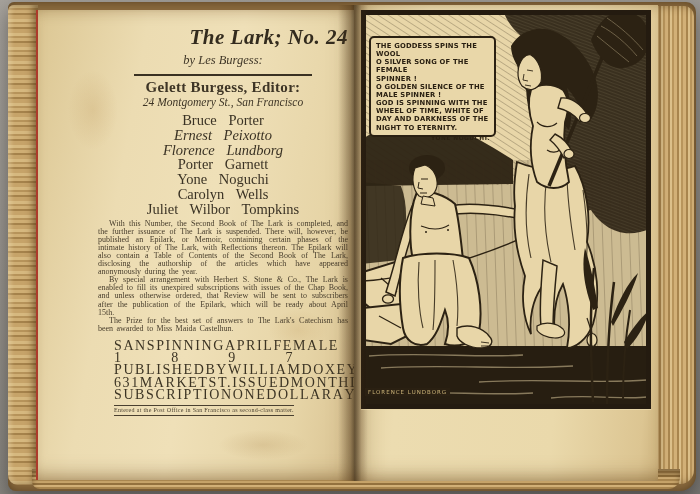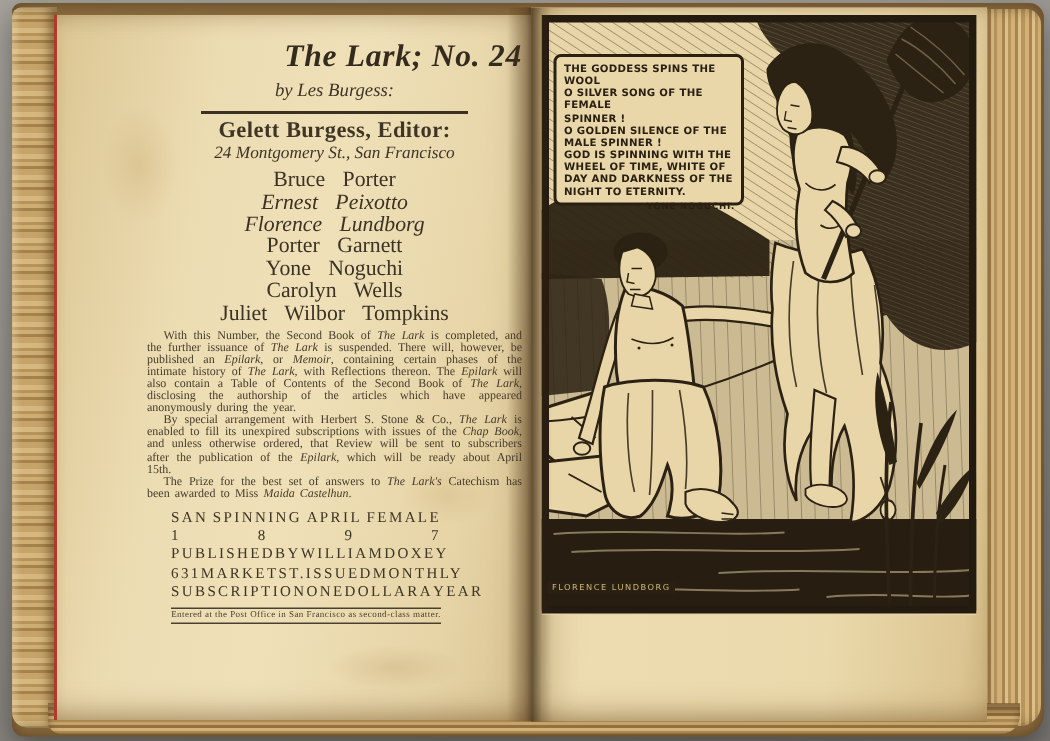--- a/index.html
+++ b/index.html
@@ -68,22 +68,22 @@
   }
   .byline{text-align:center;font-style:italic;font-size:12.5px;line-height:17px;margin-top:2px;}
   .rule{width:178px;margin:5px auto 3px auto;border-top:2.5px solid #3a3122;}
   .editor{text-align:center;font-weight:700;font-size:15px;line-height:16px;letter-spacing:.3px;}
   .address{text-align:center;font-style:italic;font-size:11.5px;line-height:14px;}
   .names{margin-top:4px;}
   .name-line{text-align:center;font-size:14.5px;line-height:14.8px;word-spacing:8px;color:#3a3224;}
   .name-line.it{font-style:italic;}
   .paras{margin-top:3px;font-size:8px;line-height:8.1px;text-align:justify;word-spacing:1.4px;color:#463c2b;}
   .paras p{margin:0;text-indent:11px;}
-  .paras .it{font-style:italic;}
-  .colophon{margin:7px 0 0 16px;width:180px;font-size:10px;line-height:12.2px;letter-spacing:1.6px;color:#3c3424;}
+  .paras .it{}
+  .colophon{margin:7px 0 0 16px;width:180px;font-size:14px;line-height:12.2px;letter-spacing:1.6px;color:#3c3424;}
   .colo-line{display:flex;justify-content:space-between;}
   .postal{
     margin:4px 0 0 16px;width:180px;text-align:center;
     border-top:1.6px solid #4a4030;border-bottom:1.6px solid #4a4030;
     font-size:6px;line-height:9px;letter-spacing:.3px;padding:0;color:#4a4030;
   }
 
   
   .illus{position:absolute;left:7px;top:5px;width:290px;height:400px;}
   .illus svg{position:absolute;left:0;top:0;}

